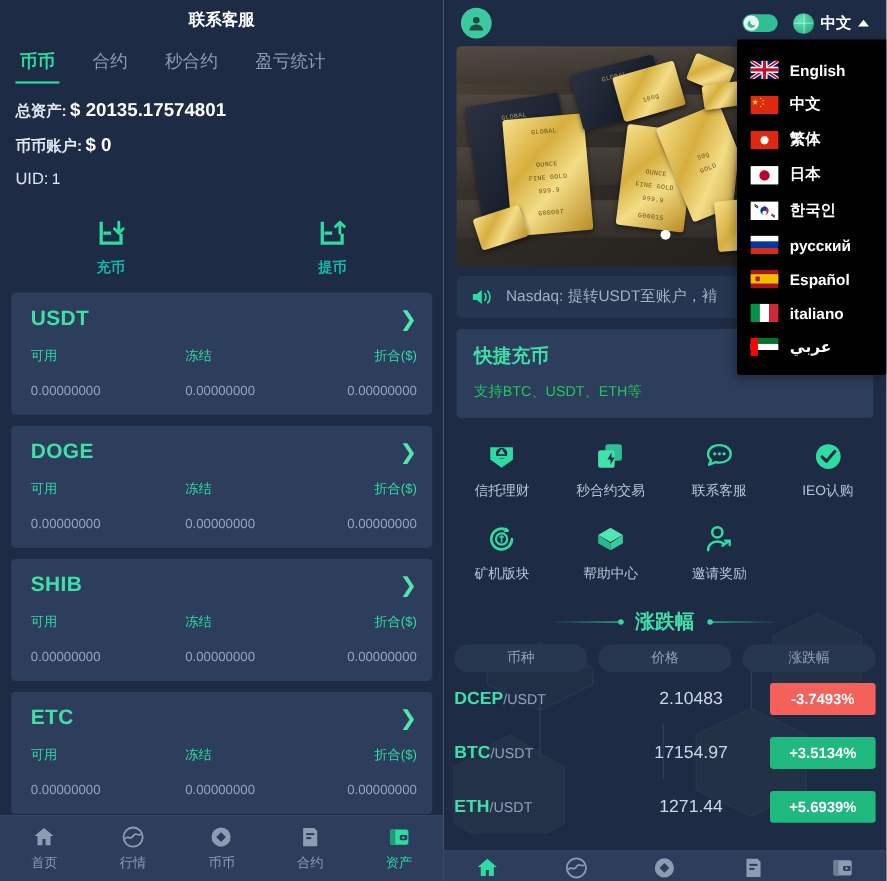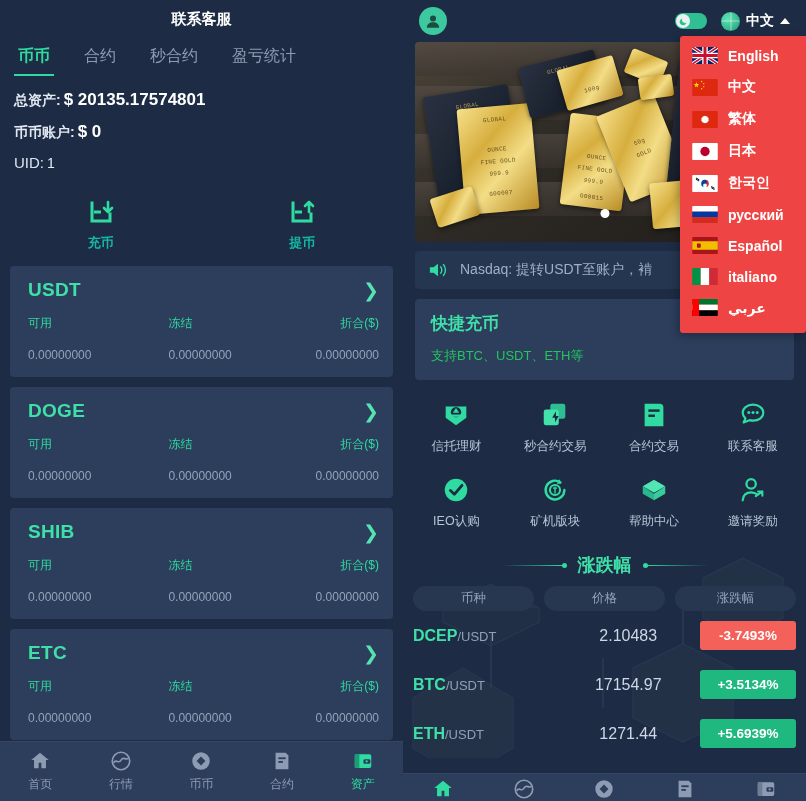--- a/index.html
+++ b/index.html
@@ -295,24 +295,24 @@
     display:flex; align-items:flex-start;
     border-top: 1px solid #354863;
     overflow:hidden;
   }
   .rp-bn-item { flex:1; display:flex; justify-content:center; padding-top:4px; cursor:pointer; }
 
   
   .lang-menu {
     position: absolute;
     right: 0; top: 36px;
-    width: 126px;
-    background: #ef4444;
+    width: 136px;
+    background: #000000;
     border-radius: 3px 0 3px 3px;
-    padding: 4px 0 10px 0;
+    padding: 12px 0 10px 0;
     z-index: 50;
     box-shadow: -2px 3px 9px rgba(0,0,0,.28);
   }
   .lang-item {
     display:flex; align-items:center; gap: 10px;
     padding: 7px 10px 7px 12px;
     cursor: pointer;
   }
   .lang-item .lname { color:#ffffff; font-size:14px; font-weight:bold; white-space:nowrap; }
   .flag { width: 26px; height: 17px; flex:0 0 auto; border-radius:1px; overflow:hidden; position:relative; }
@@ -580,30 +580,20 @@
       </div>
       <div class="feat">
         <div class="fic">
           <svg width="30" height="30" viewBox="0 0 32 32">
               <rect x="11" y="4" width="16" height="16" rx="2.5" fill="#2bbf93"></rect>
               <rect x="4" y="10" width="16" height="17" rx="2.5" fill="#43e2ad"></rect>
               <path d="M13 19l4-7v5h3l-4 7v-5z" fill="#1d2c44"></path>
             </svg>
         </div>
         <div class="flb">秒合约交易</div>
-      </div>
-      <div class="feat">
-        <div class="fic">
-          <svg width="30" height="30" viewBox="0 0 32 32">
-              <path d="M6 4h16a4 4 0 0 1 4 4v20H6z" fill="#2fdba0"></path>
-              <rect x="10" y="10" width="12" height="2.6" fill="#1d2c44"></rect>
-              <rect x="10" y="15.5" width="7" height="2.6" fill="#1d2c44"></rect>
-            </svg>
-        </div>
-        <div class="flb">合约交易</div>
       </div>
       <div class="feat">
         <div class="fic">
           <svg width="30" height="30" viewBox="0 0 32 32">
               <path d="M16 5c6.6 0 11 3.9 11 8.6S22.6 22 16 22c-1.3 0-2.6-.2-3.7-.5L6 24l1.9-4.4C6.1 18 5 15.9 5 13.6 5 8.9 9.4 5 16 5z" fill="none" stroke="#2fdba0" stroke-width="2.3" stroke-linejoin="round"></path>
               <circle cx="11.5" cy="13.4" r="1.6" fill="#2fdba0"></circle>
               <circle cx="16" cy="13.4" r="1.6" fill="#2fdba0"></circle>
               <circle cx="20.5" cy="13.4" r="1.6" fill="#2fdba0"></circle>
             </svg>
         </div>

